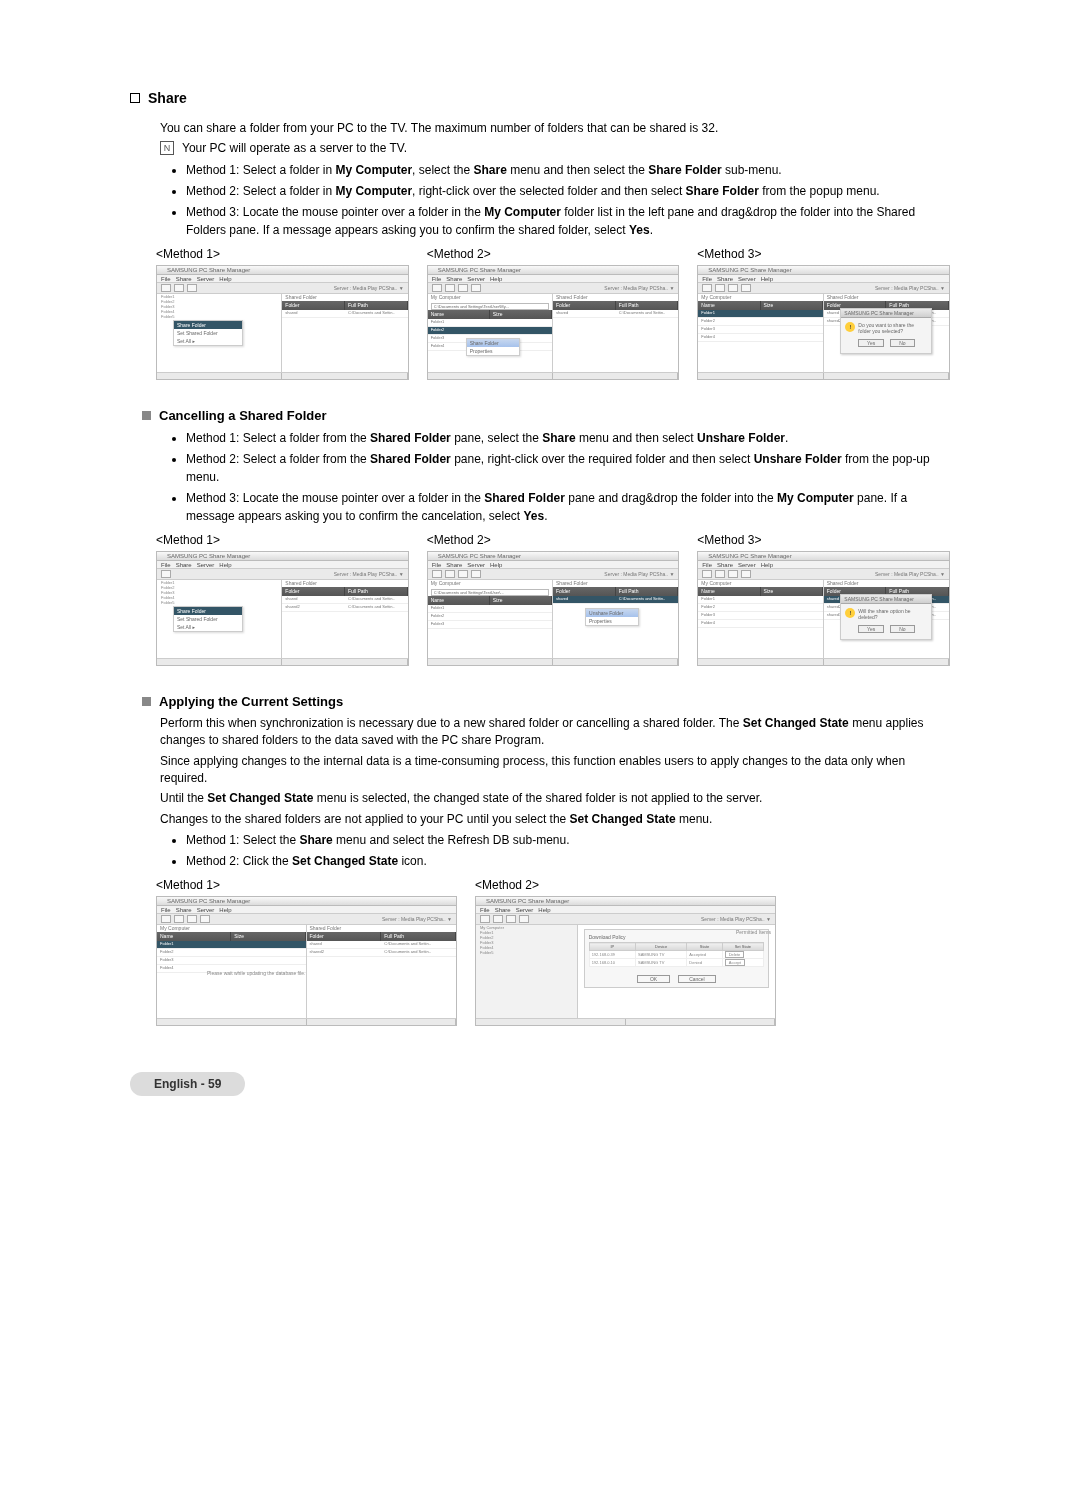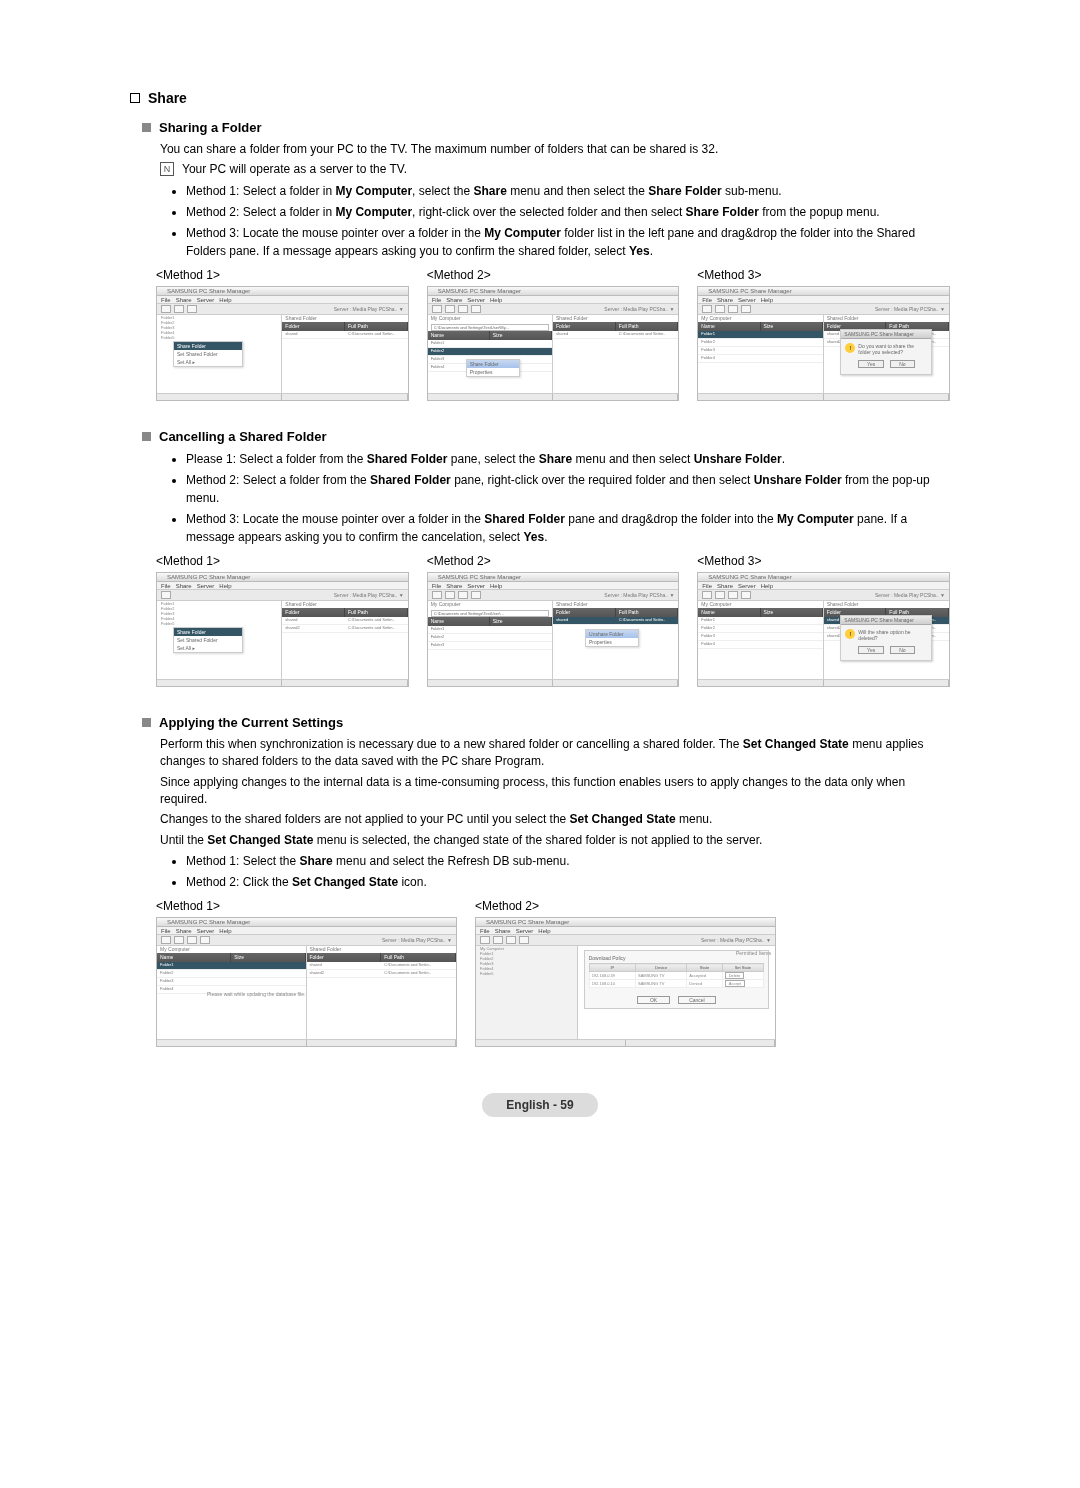--- a/index.html
+++ b/index.html
@@ -251,21 +251,20 @@
     border: 1px solid #ccc;
     box-shadow: 1px 1px 2px rgba(0,0,0,.15);
     font-size: 5px;
   }
   .divshare-menu div { padding: 1px 3px; }
   .divshare-menu div.mmain {
     background: #356; color: #fff;
   }
   .divshare-menu.small { left: 16px; top: 26px; width: 70px; }
   .footer {
-    text-align: center;
     margin-top: 46px;
   }
   .footer-box {
     display: inline-block;
     background: #dcdcdc;
     border-radius: 12px;
     padding: 5px 24px;
     font-size: 12px;
     font-weight: bold;
     color: #333;
@@ -295,24 +294,20 @@
 </style>
 </head>
 <body>
 
 <div class="section-hdr">
   <span class="box"></span>
   <span class="title">Share</span>
 </div>
 
 <div class="subsection">
-  <div class="sub-hdr">
-    <span class="sq"></span>
-    <span class="subtitle">Sharing a Folder</span>
-  </div>
   <div class="body-text">You can share a folder from your PC to the TV. The maximum number of folders that can be shared is 32.</div>
   <div class="note-line">
     <span class="note-icon">N</span>
     <span>Your PC will operate as a server to the TV.</span>
   </div>
   <ul class="bullets">
     <li>
       <span>Method 1: Select a folder in </span><b>My Computer</b><span>, select the </span><b>Share</b><span> menu and then select the </span><b>Share Folder</b><span> sub-menu.</span>
     </li>
     <li>
@@ -524,21 +519,21 @@
     </div>
   </div>
 </div>
 
 <div class="subsection">
   <div class="sub-hdr">
       <span class="sq"></span>
       <span class="subtitle">Cancelling a Shared Folder</span>
     </div>
   <ul class="bullets">
-    <li><span>Please 1: Select a folder from the </span><b>Shared Folder</b><span> pane, select the </span><b>Share</b><span> menu and then select </span><b>Unshare Folder</b><span>.</span></li>
+    <li><span>Method 1: Select a folder from the </span><b>Shared Folder</b><span> pane, select the </span><b>Share</b><span> menu and then select </span><b>Unshare Folder</b><span>.</span></li>
     <li><span>Method 2: Select a folder from the </span><b>Shared Folder</b><span> pane, right-click over the required folder and then select </span><b>Unshare Folder</b><span> from the pop-up menu.</span></li>
     <li><span>Method 3: Locate the mouse pointer over a folder in the </span><b>Shared Folder</b><span> pane and drag&amp;drop the folder into the </span><b>My Computer</b><span> pane. If a message appears asking you to confirm the cancelation, select </span><b>Yes</b><span>.</span></li>
   </ul>
 
   <div class="method-row">
 
     <div class="method-block">
       <div class="method-label">&lt;Method 1&gt;</div>
       <div class="shot">
         <div class="titlebar">SAMSUNG PC Share Manager</div>
@@ -740,22 +735,22 @@
   </div>
 </div>
 
 <div class="subsection">
   <div class="sub-hdr">
       <span class="sq"></span>
       <span class="subtitle">Applying the Current Settings</span>
     </div>
   <div class="body-text"><span>Perform this when synchronization is necessary due to a new shared folder or cancelling a shared folder. The </span><b>Set Changed State</b><span> menu applies changes to shared folders to the data saved with the PC share Program.</span></div>
   <div class="body-text">Since applying changes to the internal data is a time-consuming process, this function enables users to apply changes to the data only when required.</div>
+  <div class="body-text"><span>Until the </span><b>Set Changed State</b><span> menu is selected, the changed state of the shared folder is not applied to the server.</span></div>
   <div class="body-text"><span>Changes to the shared folders are not applied to your PC until you select the </span><b>Set Changed State</b><span> menu.</span></div>
-  <div class="body-text"><span>Until the </span><b>Set Changed State</b><span> menu is selected, the changed state of the shared folder is not applied to the server.</span></div>
   <ul class="bullets">
     <li><span>Method 1: Select the </span><b>Share</b><span> menu and select the Refresh DB sub-menu.</span></li>
     <li><span>Method 2: Click the </span><b>Set Changed State</b><span> icon.</span></li>
   </ul>
 
   <div class="method-row-2" style="max-width: 620px;">
     <div class="method-block">
       <div class="method-label">&lt;Method 1&gt;</div>
       <div class="shot" style="height:130px;">
         <div class="titlebar">SAMSUNG PC Share Manager</div>

